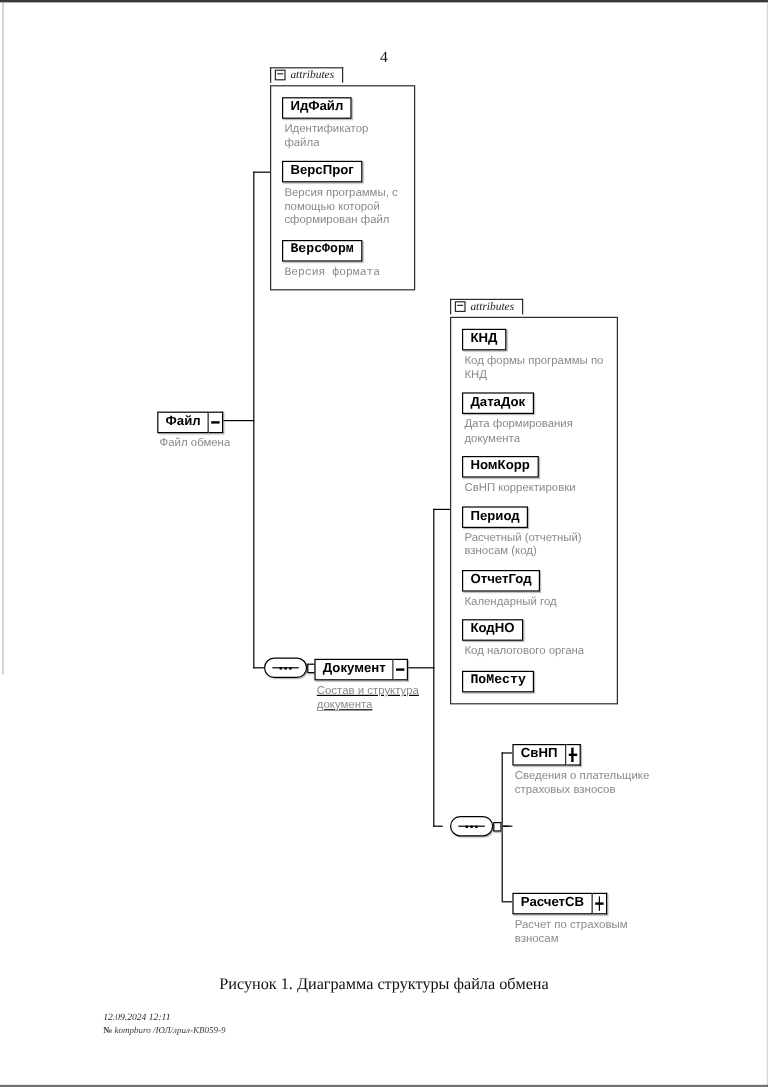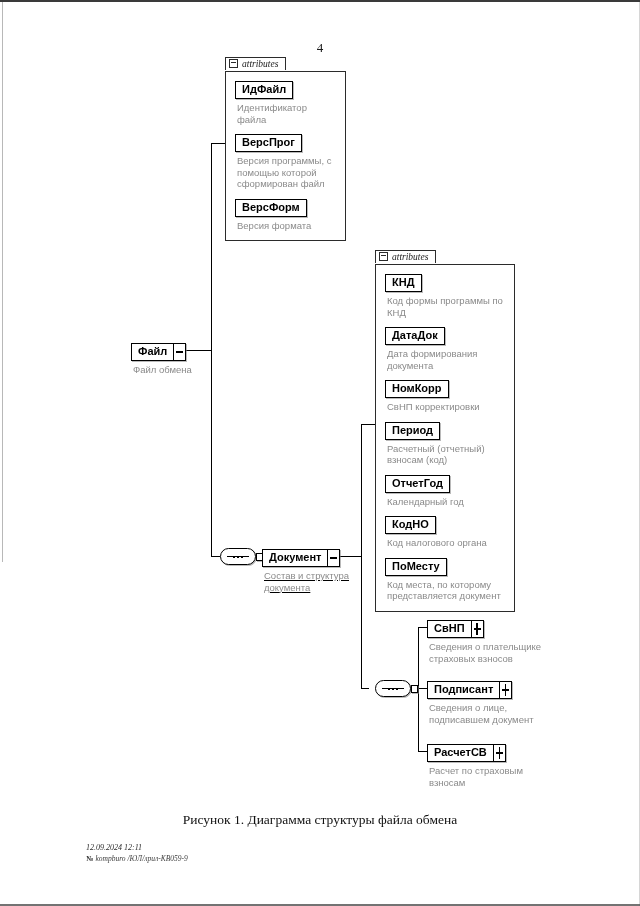--- a/index.html
+++ b/index.html
@@ -132,21 +132,21 @@
   }
 
   .node-desc {
     font-size: 9.5px;
     line-height: 11.5px;
     color: #8a8a8a;
     margin: 3px 0 0 2px;
     max-width: 132px;
   }
   .attr-item { margin-bottom: 7px; }
-  .attr-item:last-child { margin-bottom: 0; }
+  .attr-item:last-child { margin-bottom: 0; font-family: Liberation Mono, monospace; }
 
   
   .seq {
     position: absolute;
     width: 36px; height: 17px;
     filter: drop-shadow(1.5px 1.5px 0 rgba(130,130,130,0.55));
   }
   .seq .seq-shape {
     position: absolute;
     inset: 0;
@@ -352,21 +352,20 @@
         <span class="node">
           <span class="node-label">КодНО</span>
         </span>
         <div class="node-desc">Код налогового органа</div>
       </div>
 
       <div class="attr-item">
         <span class="node">
           <span class="node-label">ПоМесту</span>
         </span>
-        <div class="node-desc">Код места, по которому представляется документ</div>
       </div>
 
     </div>
   </div>
 
   <div class="seq" style="left:375px; top:678px;">
     <span class="seq-shape"></span>
     <span class="seq-bar"></span>
     <span class="seq-dots">
         <i></i>
@@ -377,27 +376,20 @@
   </div>
 
   <div style="position:absolute; left:427px; top:616px;">
     <span class="node has-toggle">
       <span class="node-label">СвНП</span>
       <span class="toggle-box plus"></span>
     </span>
     <div class="node-desc" style="max-width:120px;">Сведения о плательщике страховых взносов</div>
   </div>
 
-  <div style="position:absolute; left:427px; top:677px;">
-    <span class="node has-toggle">
-      <span class="node-label">Подписант</span>
-      <span class="toggle-box plus"></span>
-    </span>
-    <div class="node-desc" style="max-width:120px;">Сведения о лице, подписавшем документ</div>
-  </div>
 
   <div style="position:absolute; left:427px; top:740px;">
     <span class="node has-toggle">
       <span class="node-label">РасчетСВ</span>
       <span class="toggle-box plus"></span>
     </span>
     <div class="node-desc" style="max-width:110px;">Расчет по страховым взносам</div>
   </div>
 
   <div class="caption">Рисунок 1. Диаграмма структуры файла обмена</div>

